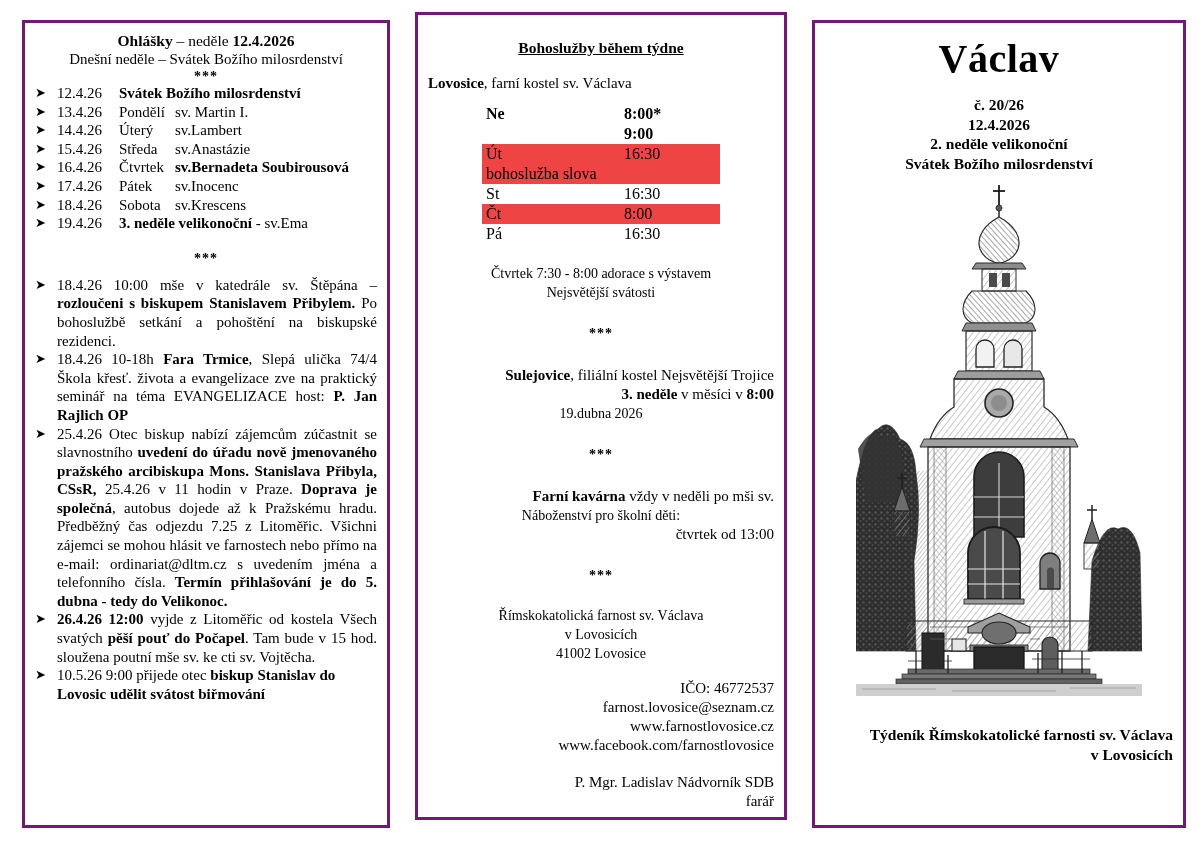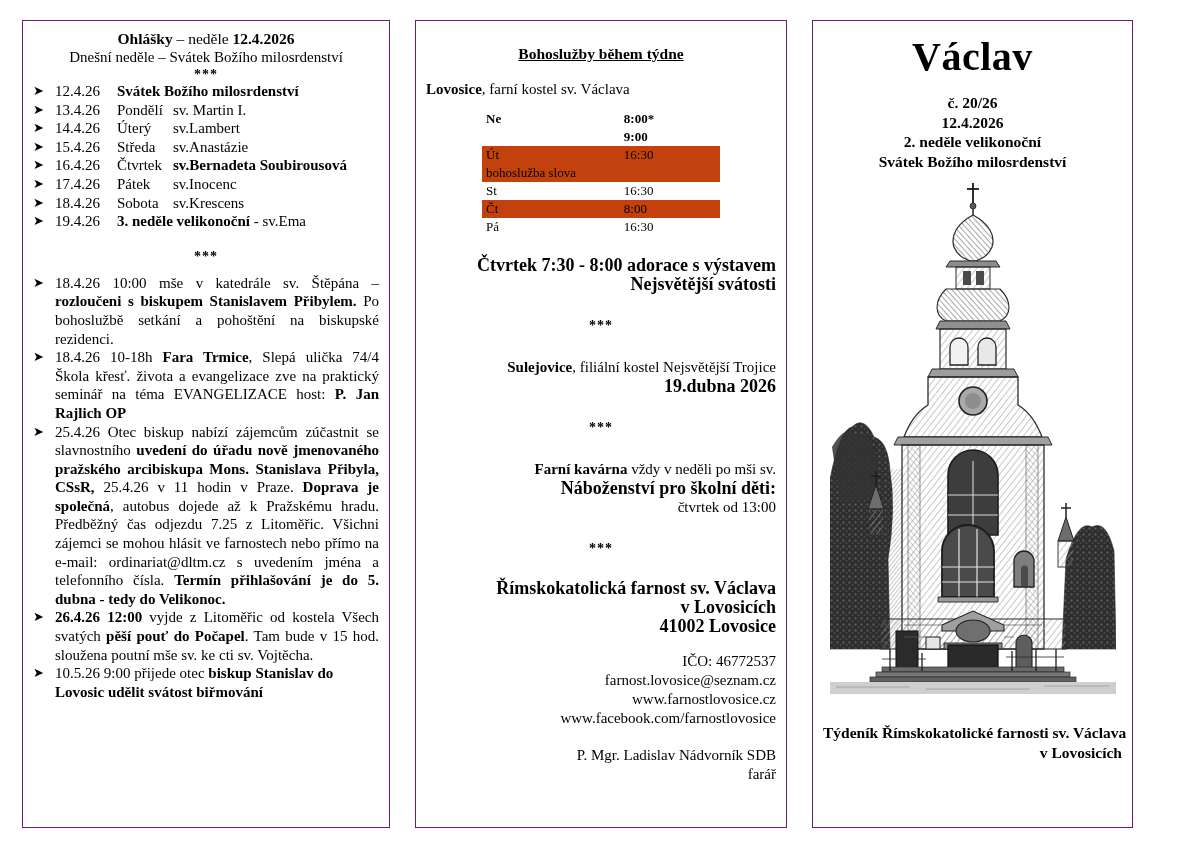--- a/index.html
+++ b/index.html
@@ -16,27 +16,27 @@
     overflow: hidden;
   }
   .page {
     position: absolute;
     left: 0; top: 0;
     width: 1200px;
     height: 848px;
   }
   .col {
     position: absolute;
-    border: 1px solid #701a75;
+    border: 3px solid #701a75;
     background: #fff;
     box-sizing: border-box;
   }
   #col1 { left: 22px;  top: 20px; width: 368px; height: 808px; }
-  #col2 { left: 415px; top: 20px; width: 372px; height: 808px; }
-  #col3 { left: 812px; top: 20px; width: 321px; height: 808px; }
+  #col2 { left: 415px; top: 12px; width: 372px; height: 808px; }
+  #col3 { left: 812px; top: 20px; width: 374px; height: 808px; }
 
   .inner { padding: 6px 10px 0 10px; }
 
   
   .c1-title {
     text-align: center;
     font-size: 15.5px;
     line-height: 19px;
     margin-top: 2px;
   }
@@ -102,33 +102,33 @@
   }
   .c2-place {
     text-align: left;
     font-size: 15px;
     margin-bottom: 12px;
   }
   table.sched {
     border-collapse: collapse;
     margin: 0 auto;
     width: 238px;
-    font-size: 13px;
+    font-size: 16px;
   }
   table.sched td {
     padding: 1px 0 1px 0;
     vertical-align: top;
   }
   table.sched td.day { width: 140px; padding-left: 4px; }
   table.sched td.time { width: 98px; }
-  tr.shade td { background: #c2410c; }
+  tr.shade td { background: #ef4444; }
   .c2-bold-center {
-    text-align: right;
-    font-weight: bold;
-    font-size: 18px;
+    text-align: center;
+    font-weight: normal;
+    font-size: 14px;
     line-height: 19px;
   }
   .c2-center {
     text-align: right;
     font-size: 15px;
     line-height: 19px;
   }
   .c2-stars {
     text-align: center;
     font-weight: bold;
@@ -250,20 +250,23 @@
       <div style="height:20px"></div>
       <div class="c2-bold-center">Čtvrtek 7:30 - 8:00 adorace s výstavem</div>
       <div class="c2-bold-center">Nejsvětější svátosti</div>
 
       <div style="height:24px"></div>
       <div class="c2-stars">***</div>
       <div style="height:24px"></div>
 
       <div class="c2-center">
         <span class="b">Sulejovice</span><span>, filiální kostel Nejsvětější Trojice</span>
+      </div>
+      <div class="c2-center">
+        <span class="b">3. neděle</span><span> v měsíci v </span><span class="b">8:00</span>
       </div>
       <div class="c2-bold-center">19.dubna 2026</div>
 
       <div style="height:24px"></div>
       <div class="c2-stars">***</div>
       <div style="height:24px"></div>
 
       <div class="c2-center">
         <span class="b">Farní kavárna</span><span> vždy v neděli po mši sv.</span>
       </div>

